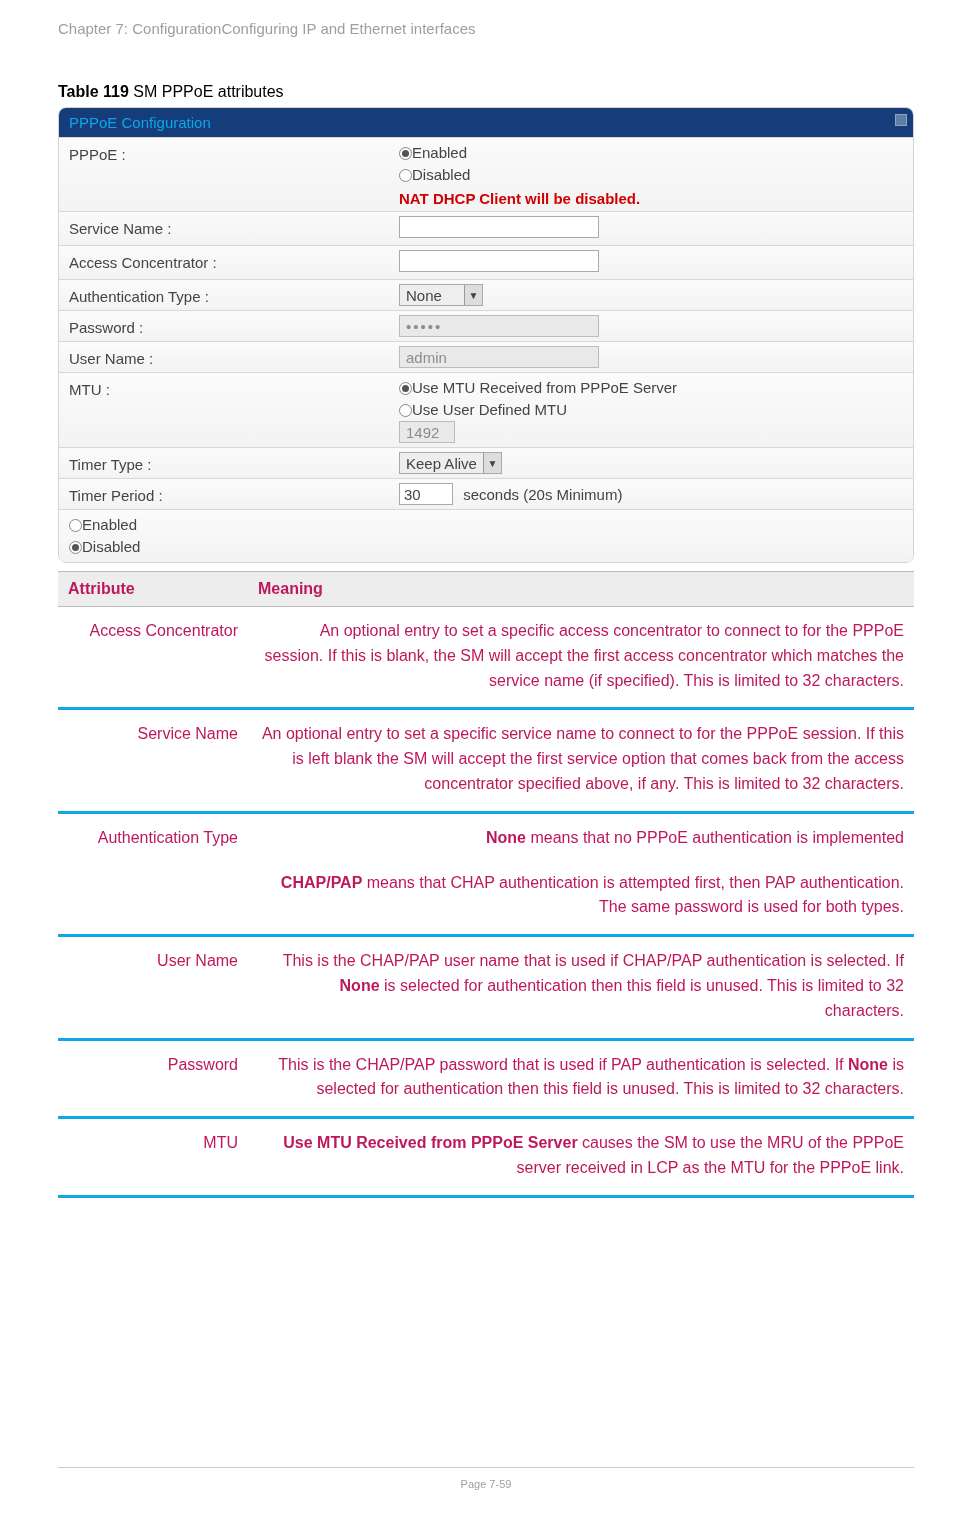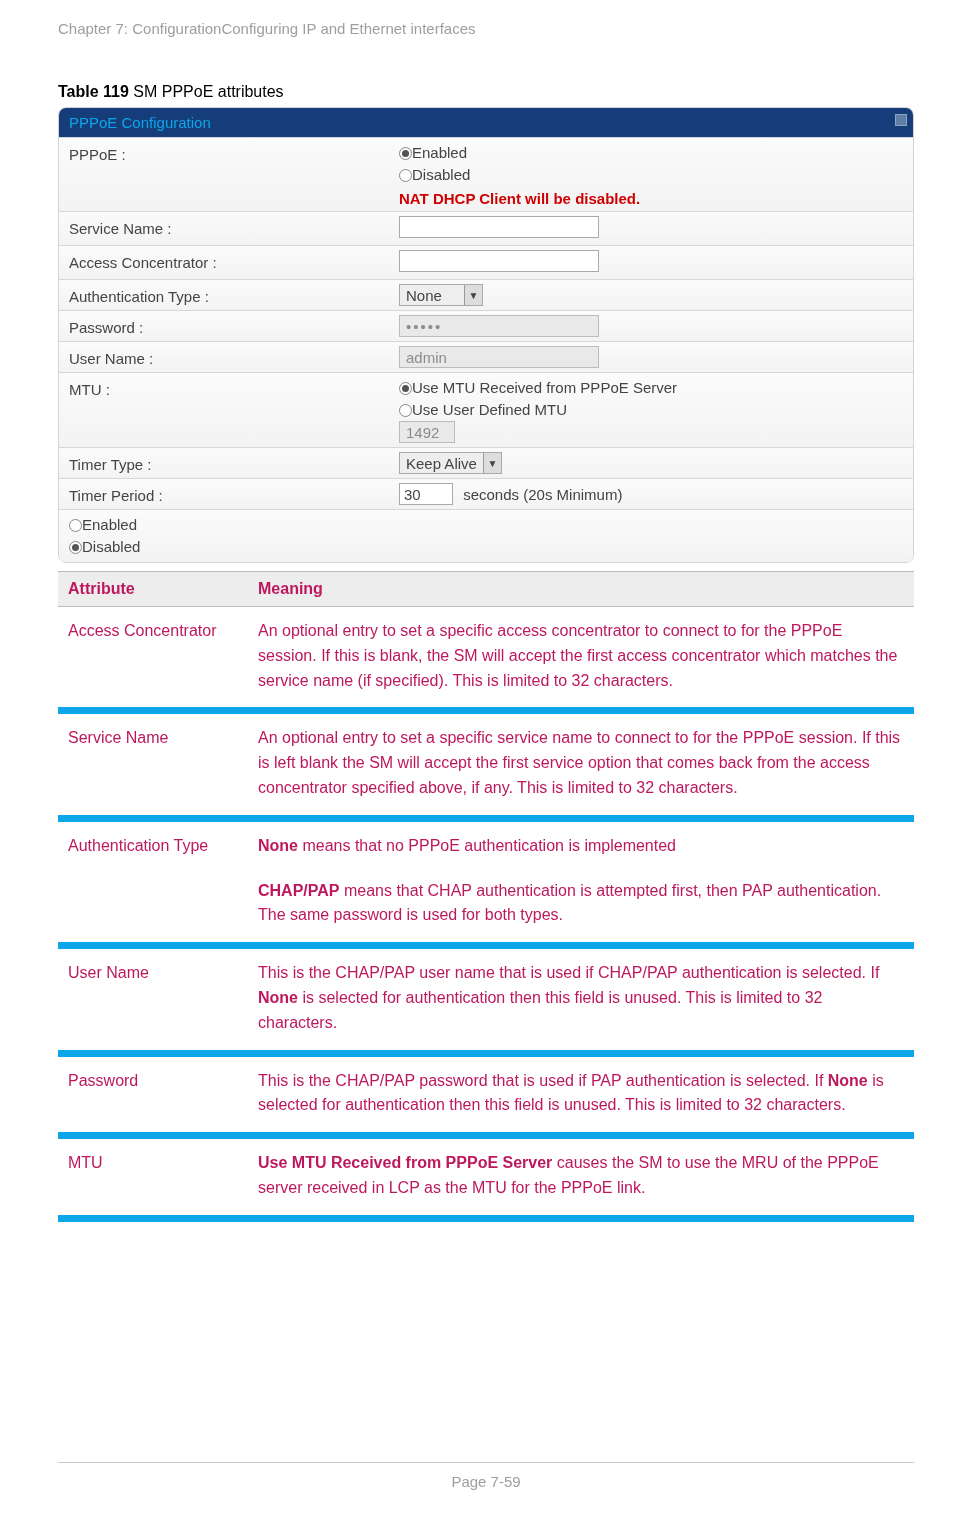--- a/index.html
+++ b/index.html
@@ -95,33 +95,34 @@
     color: #be185d;
   }
   table.attr thead tr { background: #ededed; }
   table.attr th {
     text-align: left; font-weight: bold; padding: 8px 10px;
     border-top: 1px solid #bbb; border-bottom: 1px solid #bbb;
   }
   table.attr td {
     vertical-align: top;
     padding: 12px 10px 14px 10px;
-    border-bottom: 7px solid #0ea5e9;
+    border-bottom: 3px solid #0ea5e9;
     line-height: 1.55;
+    text-align: right;
   }
   table.attr td.col-a { width: 190px; }
   .b { font-weight: bold; }
   .footer {
     position: absolute;
     left: 0; right: 0;
     bottom: 24px;
     border-top: 1px solid #ccc;
     text-align: center;
     color: #9e9e9e;
-    font-size: 15px;
+    font-size: 11px;
     padding-top: 10px;
     margin: 0 58px;
   }
 </style>
 </head>
 <body>
 
 <div class="page-head">
   <div>Chapter 7:  Configuration</div>
   <div>Configuring IP and Ethernet interfaces</div>

